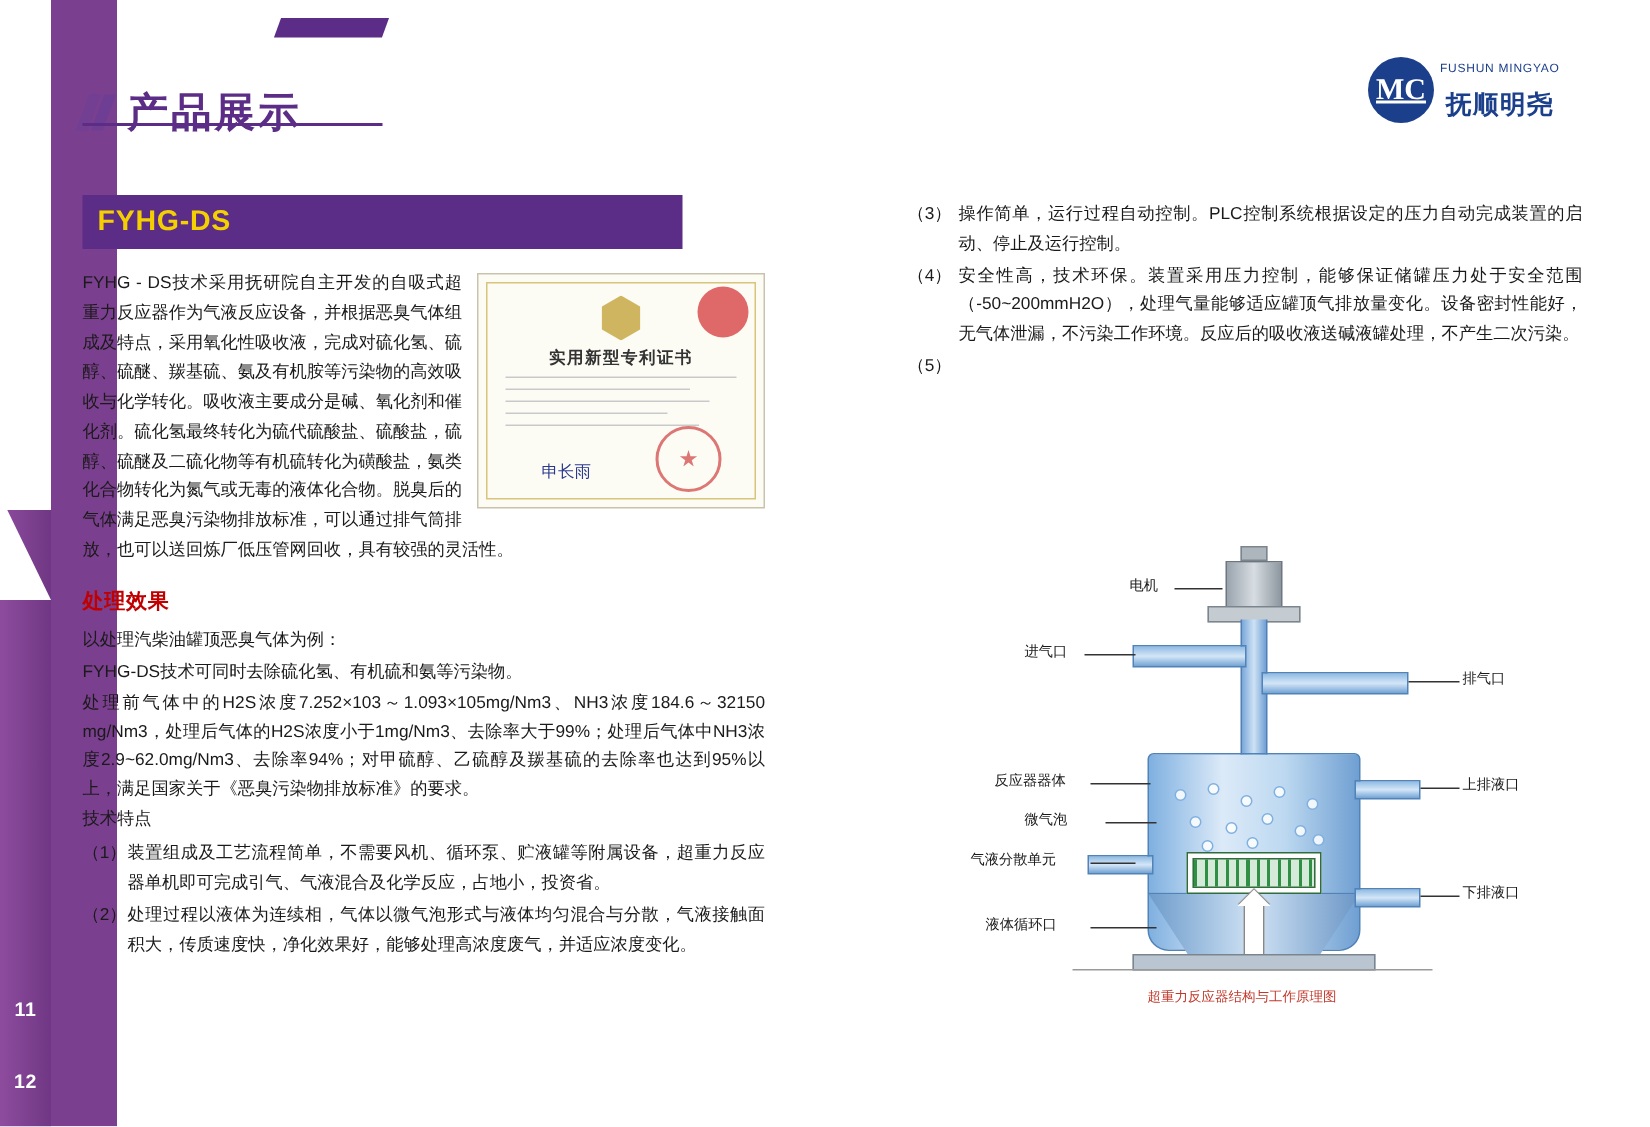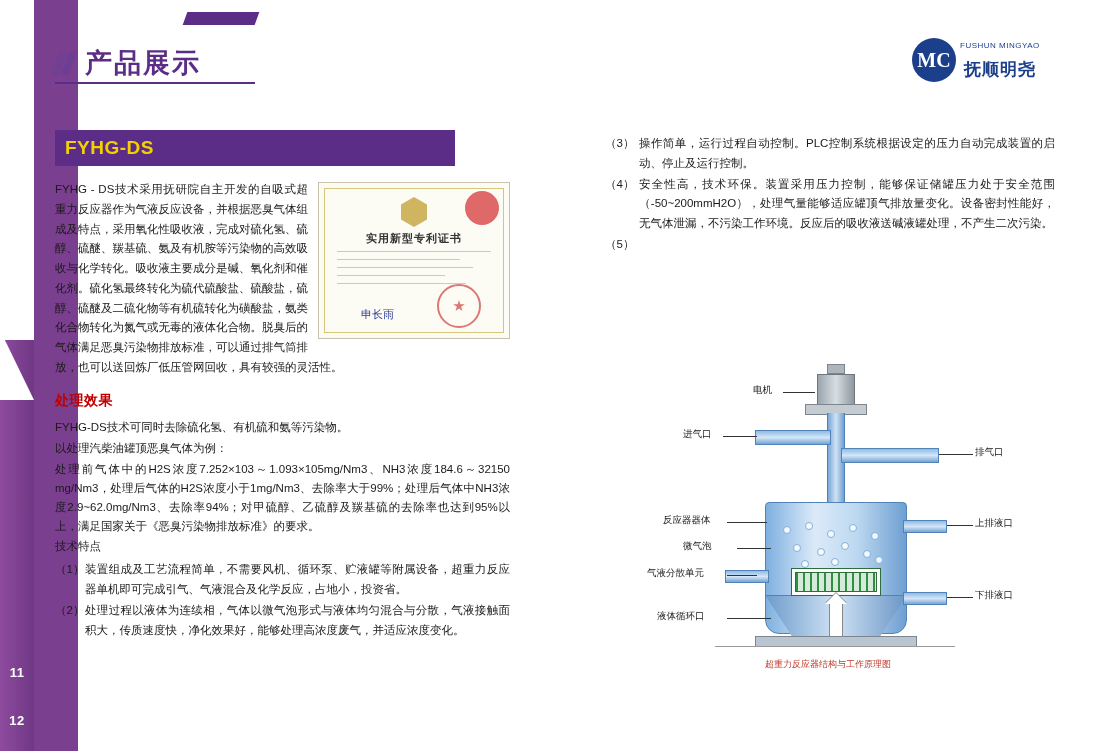--- a/index.html
+++ b/index.html
@@ -63,21 +63,21 @@
     font-weight: bold;
     letter-spacing: 0.5px;
   }
   .page-num.p1 { top: 665px; }
   .page-num.p2 { top: 713px; }
 
   
   .hdr-banner {
     position: absolute;
     left: 55px;
-    top: 45px;
+    top: 57px;
     width: 205px;
     height: 37px;
   }
   .hdr-chev {
     position: absolute;
     left: 0;
     top: 6px;
     width: 26px;
     height: 24px;
   }
@@ -135,20 +135,21 @@
     height: 44px;
     border-radius: 50%;
     background: #1b3f8b;
     color: #fff;
     display: flex;
     align-items: center;
     justify-content: center;
     font-size: 20px;
     font-weight: bold;
     font-family: "Liberation Serif", serif;
+    text-decoration: underline;
   }
   .logo-circle .m { color: #ffffff; }
   .logo-text-cn {
     position: absolute;
     left: 52px;
     top: 20px;
     font-size: 17px;
     font-weight: bold;
     color: #1b3f8b;
     letter-spacing: 1px;
@@ -588,22 +589,22 @@
       </div>
       <div class="cert-sign">申长雨</div>
       <div class="cert-stamp"></div>
     </div>
 
     <div class="body-block">FYHG - DS技术采用抚研院自主开发的自吸式超重力反应器作为气液反应设备，并根据恶臭气体组成及特点，采用氧化性吸收液，完成对硫化氢、硫醇、硫醚、羰基硫、氨及有机胺等污染物的高效吸收与化学转化。吸收液主要成分是碱、氧化剂和催化剂。硫化氢最终转化为硫代硫酸盐、硫酸盐，硫醇、硫醚及二硫化物等有机硫转化为磺酸盐，氨类化合物转化为氮气或无毒的液体化合物。脱臭后的气体满足恶臭污染物排放标准，可以通过排气筒排放，也可以送回炼厂低压管网回收，具有较强的灵活性。</div>
 
     <div style="clear:both;height:14px"></div>
 
     <div class="sec-title">处理效果</div>
+    <p class="body">以处理汽柴油罐顶恶臭气体为例：</p>
     <p class="body">FYHG-DS技术可同时去除硫化氢、有机硫和氨等污染物。</p>
-    <p class="body">以处理汽柴油罐顶恶臭气体为例：</p>
     <p class="body">处理前气体中的H2S浓度7.252×103～1.093×105mg/Nm3、NH3浓度184.6～32150 mg/Nm3，处理后气体的H2S浓度小于1mg/Nm3、去除率大于99%；处理后气体中NH3浓度2.9~62.0mg/Nm3、去除率94%；对甲硫醇、乙硫醇及羰基硫的去除率也达到95%以上，满足国家关于《恶臭污染物排放标准》的要求。</p>
     <p class="body">技术特点</p>
 
     <ul class="numlist">
       <li>
         <span class="n">（1）</span>
         <span>装置组成及工艺流程简单，不需要风机、循环泵、贮液罐等附属设备，超重力反应器单机即可完成引气、气液混合及化学反应，占地小，投资省。</span>
       </li>
       <li>
         <span class="n">（2）</span>

